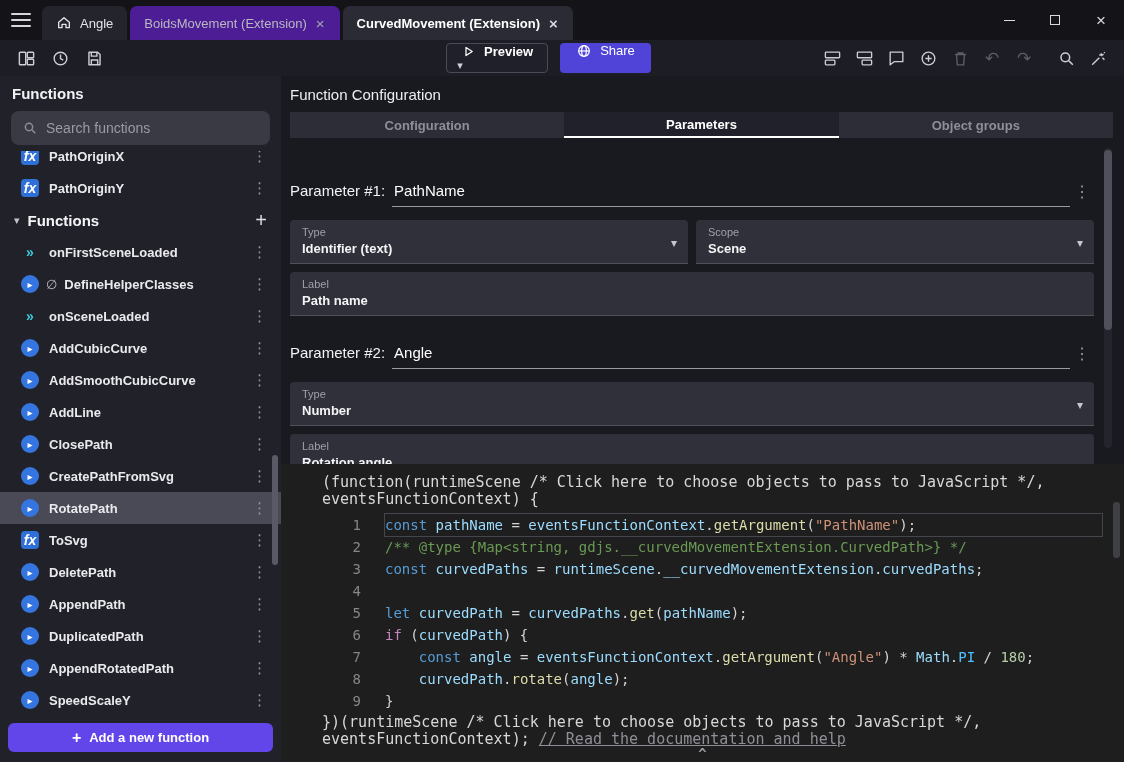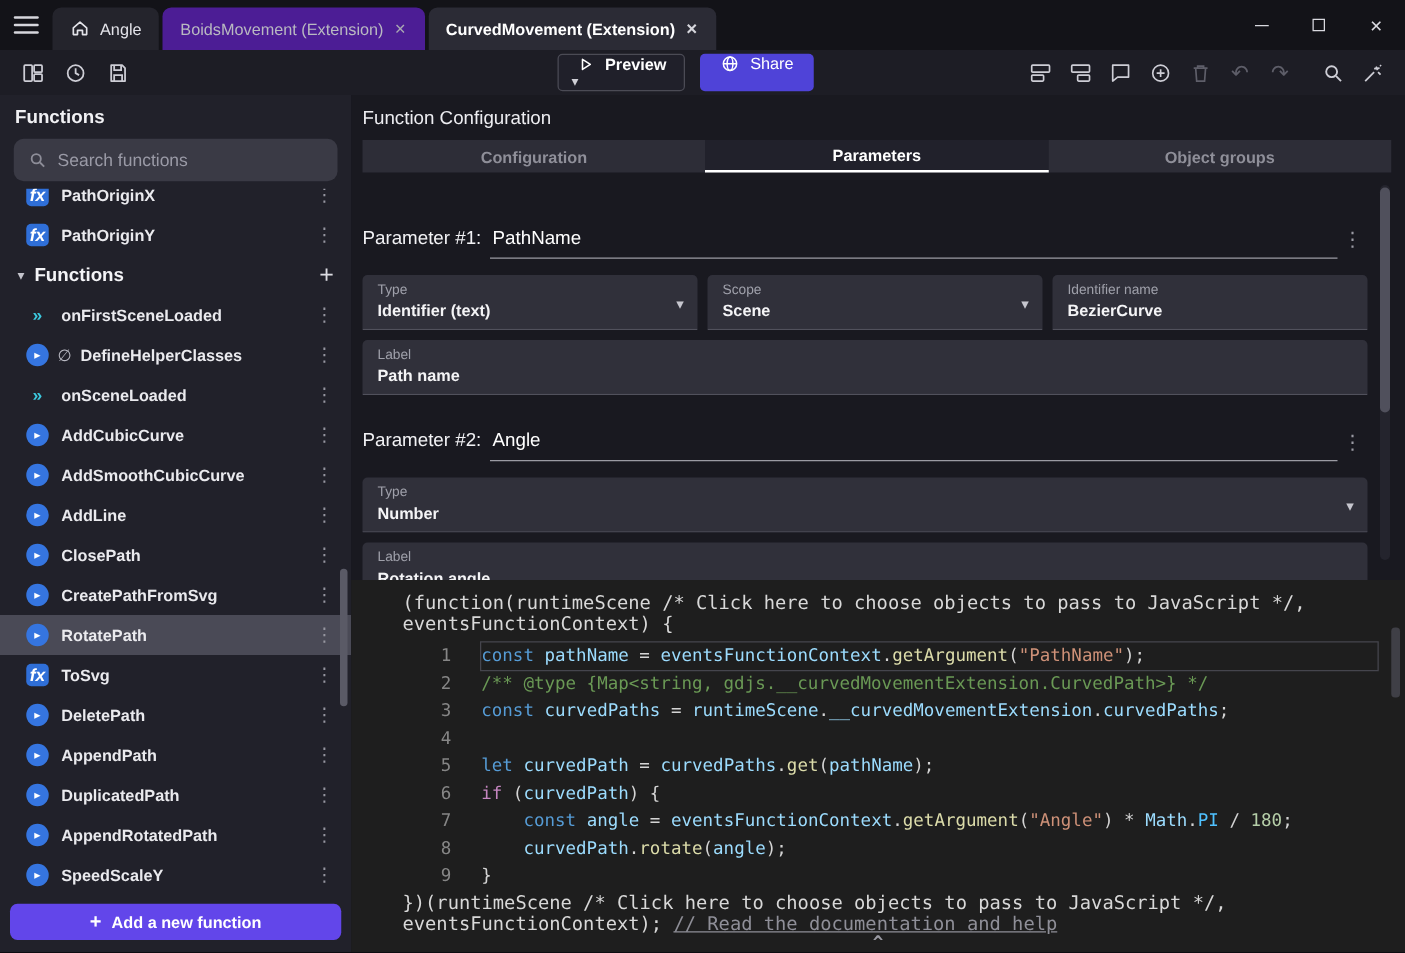--- a/index.html
+++ b/index.html
@@ -377,24 +377,20 @@
           <div class="field">
             <div class="field-label">Type</div>
             <div class="field-value">Identifier (text)</div>
             <span class="field-caret">▾</span>
           </div>
           <div class="field">
             <div class="field-label">Scope</div>
             <div class="field-value">Scene</div>
             <span class="field-caret">▾</span>
           </div>
-          <div class="field noarrow">
-            <div class="field-label">Identifier name</div>
-            <div class="field-value">BezierCurve</div>
-          </div>
         </div>
         <div class="field wide block">
           <div class="field-label">Label</div>
           <div class="field-value">Path name</div>
         </div>
 
         <div class="param-title">
           <span class="param-prefix">Parameter #2:</span>
           <span class="param-name">Angle</span>
           <span class="param-menu">⋮</span>

